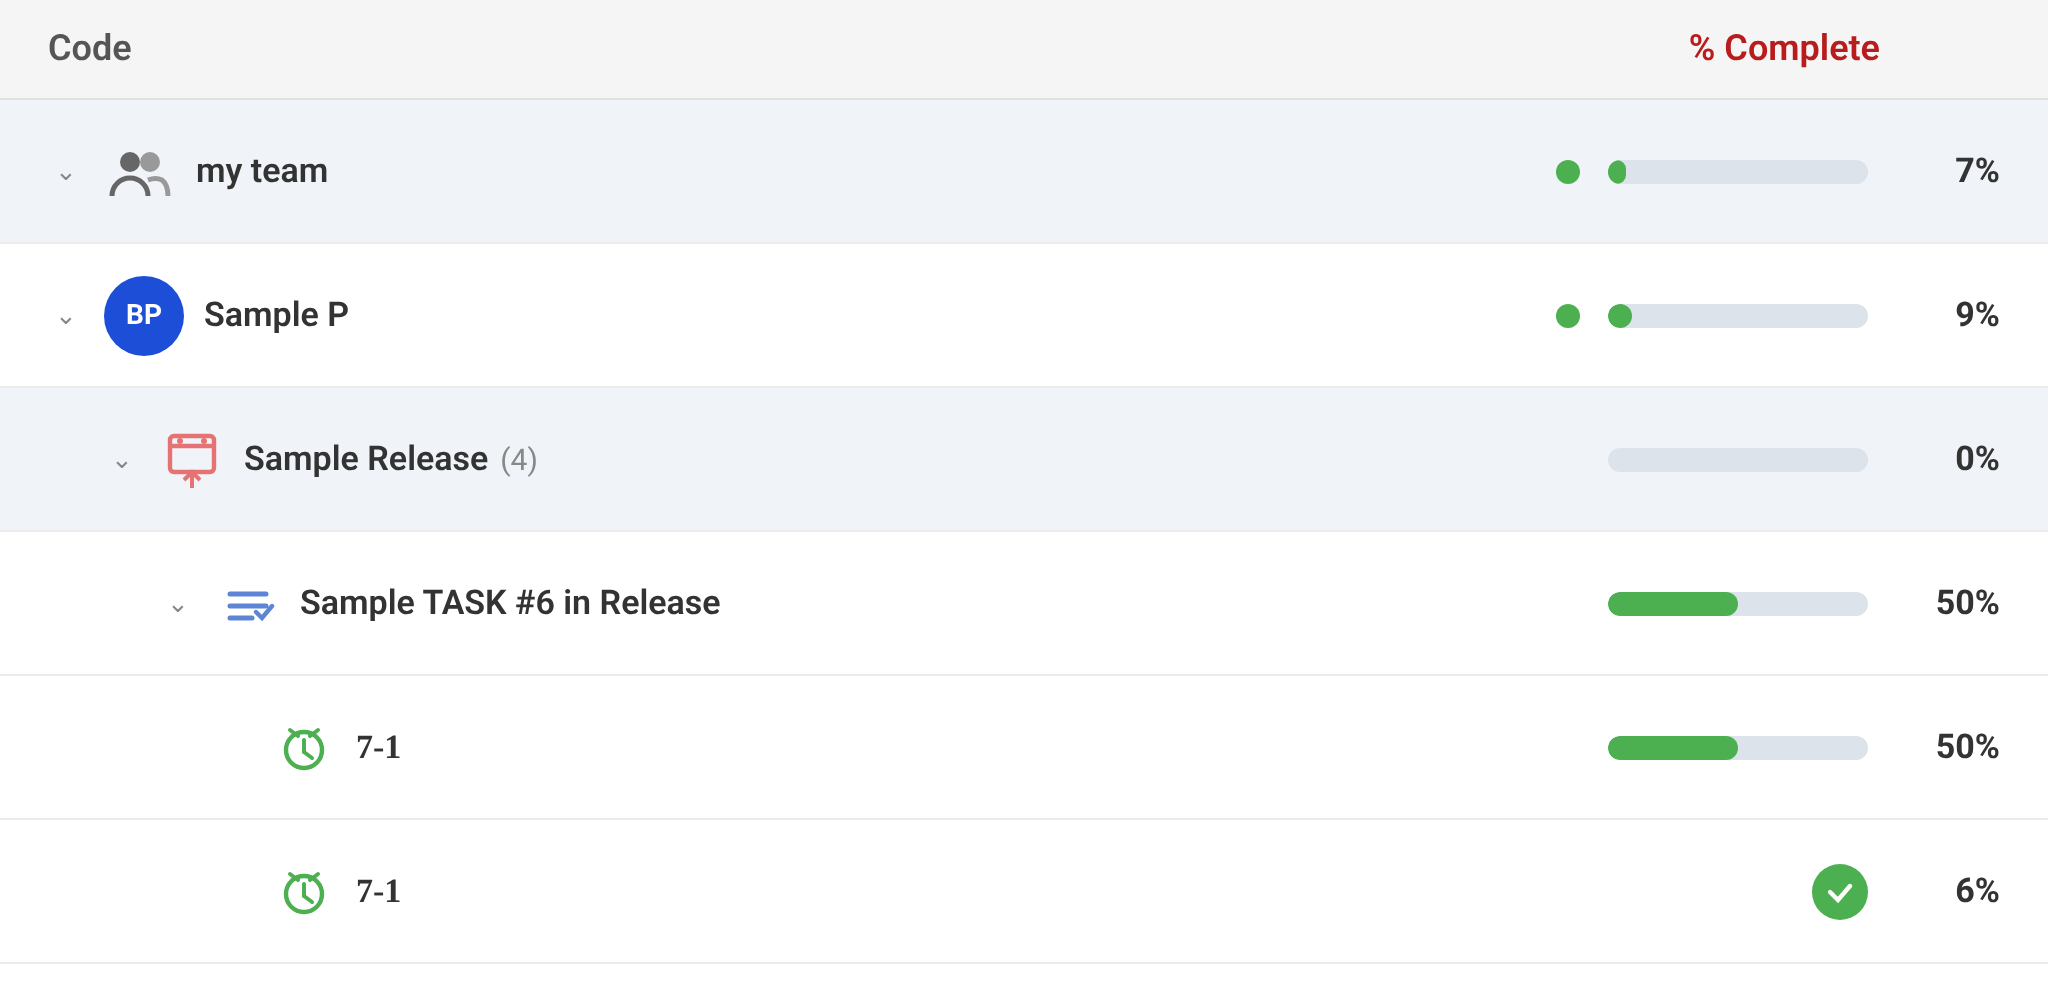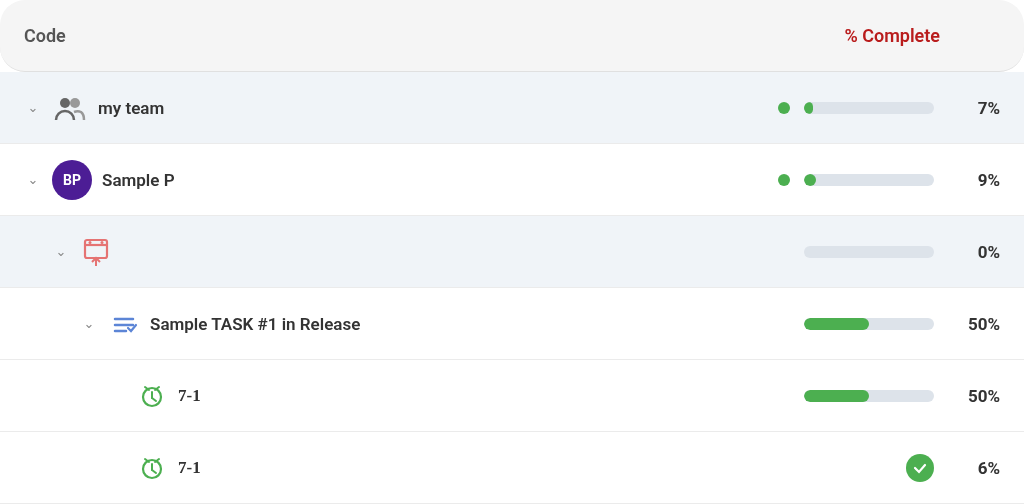--- a/index.html
+++ b/index.html
@@ -12,24 +12,23 @@
 
     .table-container {
       width: 1024px;
       min-height: 504px;
       background: #fff;
     }
 
     .table-header {
       display: flex;
       align-items: center;
-      padding: 25px 24px;
+      padding: 14px 24px;
       background: #f5f5f5;
       border-bottom: 1px solid #e0e0e0;
-      border-radius: 25px;
     }
 
     .header-code {
       font-size: 18px;
       font-weight: 600;
       color: #555;
       flex: 1;
     }
 
     .header-complete {
@@ -92,21 +91,21 @@
     .indent-1 { margin-left: 0px; }
     .indent-2 { margin-left: 28px; }
     .indent-3 { margin-left: 56px; }
     .indent-4 { margin-left: 84px; font-family: Liberation Serif, serif; }
 
     
     .avatar-circle {
       width: 40px;
       height: 40px;
       border-radius: 50%;
-      background: #4c1d95;
+      background: #1d4ed8;
       color: #fff;
       display: flex;
       align-items: center;
       justify-content: center;
       font-size: 14px;
       font-weight: 700;
       flex-shrink: 0;
     }
 
     
@@ -269,20 +268,21 @@
       <div class="release-icon">
       <svg width="28" height="28" viewBox="0 0 28 28" fill="none">
         <rect x="3" y="2" width="22" height="18" rx="2" stroke="#e57373" stroke-width="2.2" fill="none"></rect>
         <line x1="3" y1="7" x2="25" y2="7" stroke="#e57373" stroke-width="2.2"></line>
         <circle cx="8" cy="4.5" r="1.5" fill="#e57373"></circle>
         <circle cx="20" cy="4.5" r="1.5" fill="#e57373"></circle>
         <path d="M10 24 L14 20 L18 24" stroke="#e57373" stroke-width="2" fill="none"></path>
         <line x1="14" y1="20" x2="14" y2="28" stroke="#e57373" stroke-width="2"></line>
       </svg>
     </div>
+      <span class="row-label">Sample Release<span class="row-sub">(4)</span></span>
     </div>
     <div class="row-right">
 
     <div class="progress-bar-wrap">
       <div class="progress-bar-fill" style="width:0%"></div>
     </div>
     <div class="percent-label">0%</div>
 
     </div>
   </div>
@@ -290,21 +290,21 @@
     <div class="row-left indent-3">
       <div class="chevron">⌄</div>
       <div class="task-icon">
       <svg width="28" height="28" viewBox="0 0 28 28" fill="none">
         <line x1="5" y1="9" x2="23" y2="9" stroke="#5c85d6" stroke-width="2.5" stroke-linecap="round"></line>
         <line x1="5" y1="15" x2="23" y2="15" stroke="#5c85d6" stroke-width="2.5" stroke-linecap="round"></line>
         <line x1="5" y1="21" x2="16" y2="21" stroke="#5c85d6" stroke-width="2.5" stroke-linecap="round"></line>
         <polyline points="18,18 21,21 26,15" stroke="#5c85d6" stroke-width="2.2" fill="none" stroke-linecap="round"></polyline>
       </svg>
     </div>
-      <span class="row-label">Sample TASK #1 in Release</span>
+      <span class="row-label">Sample TASK #6 in Release</span>
     </div>
     <div class="row-right">
 
     <div class="progress-bar-wrap">
       <div class="progress-bar-fill" style="width:50%"></div>
     </div>
     <div class="percent-label">50%</div>
 
     </div>
   </div>

